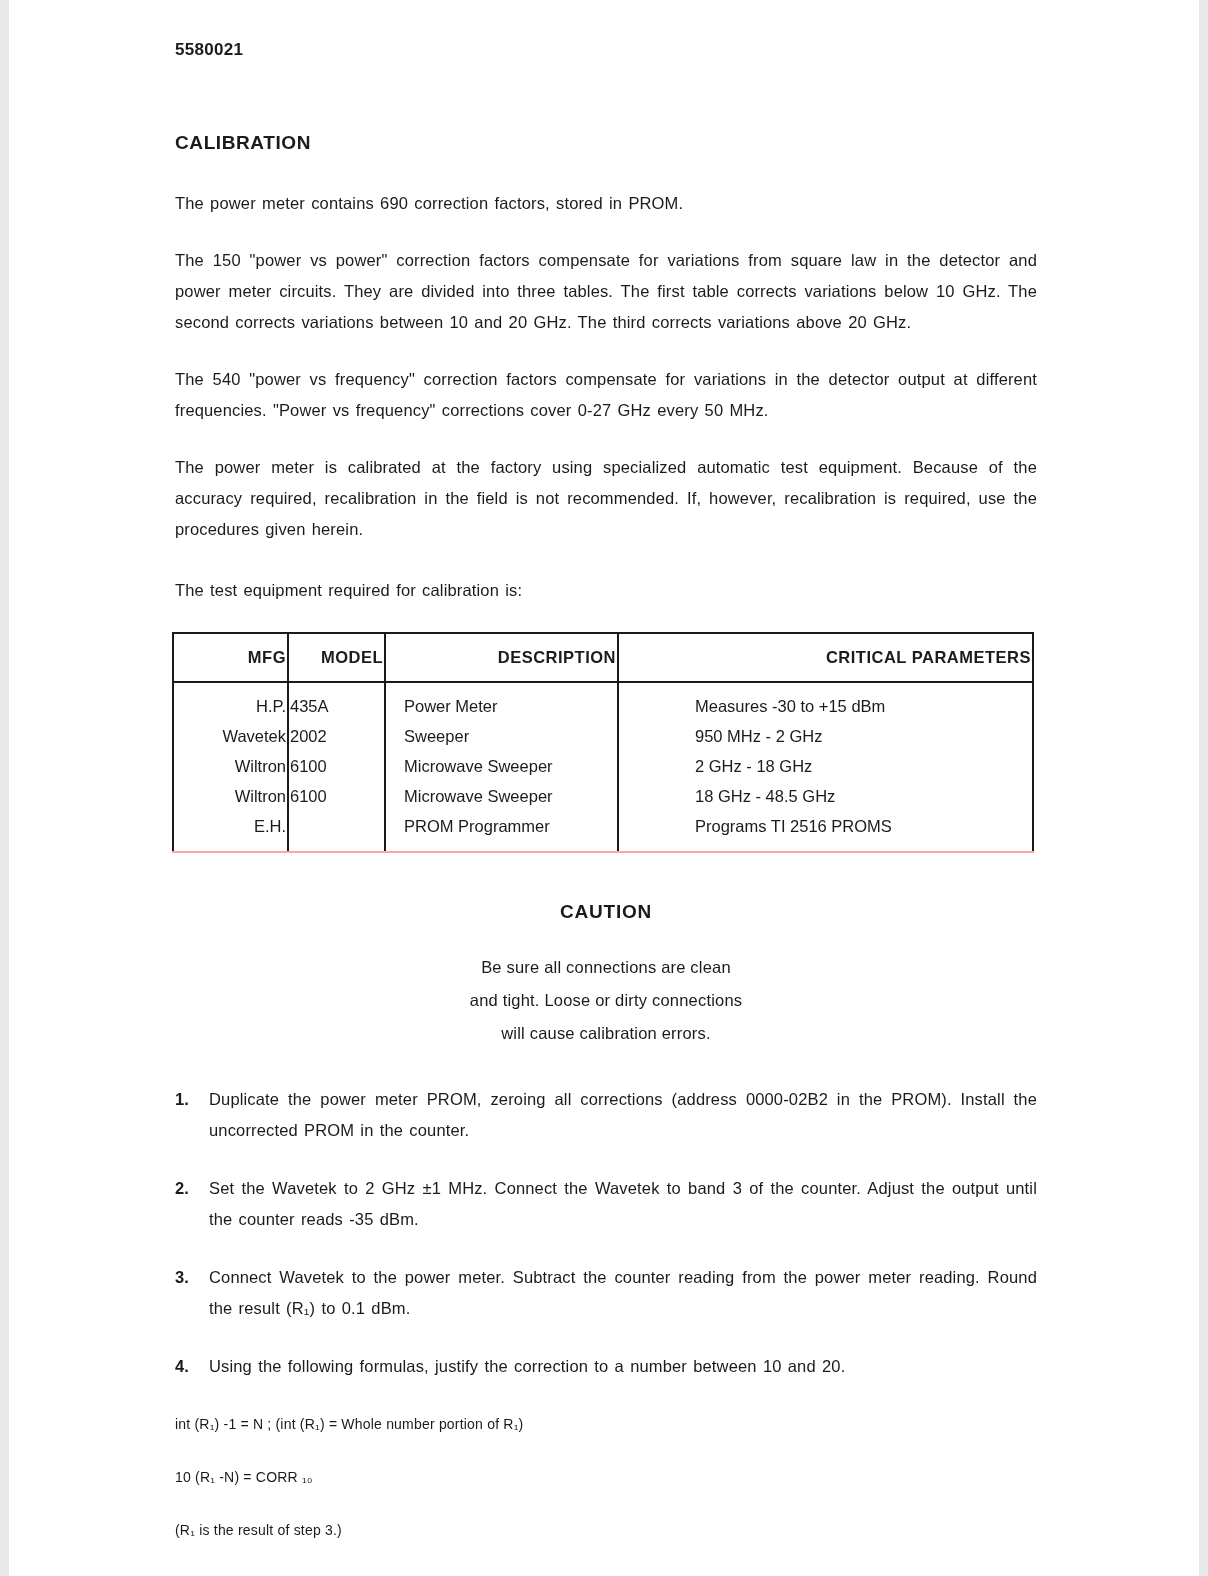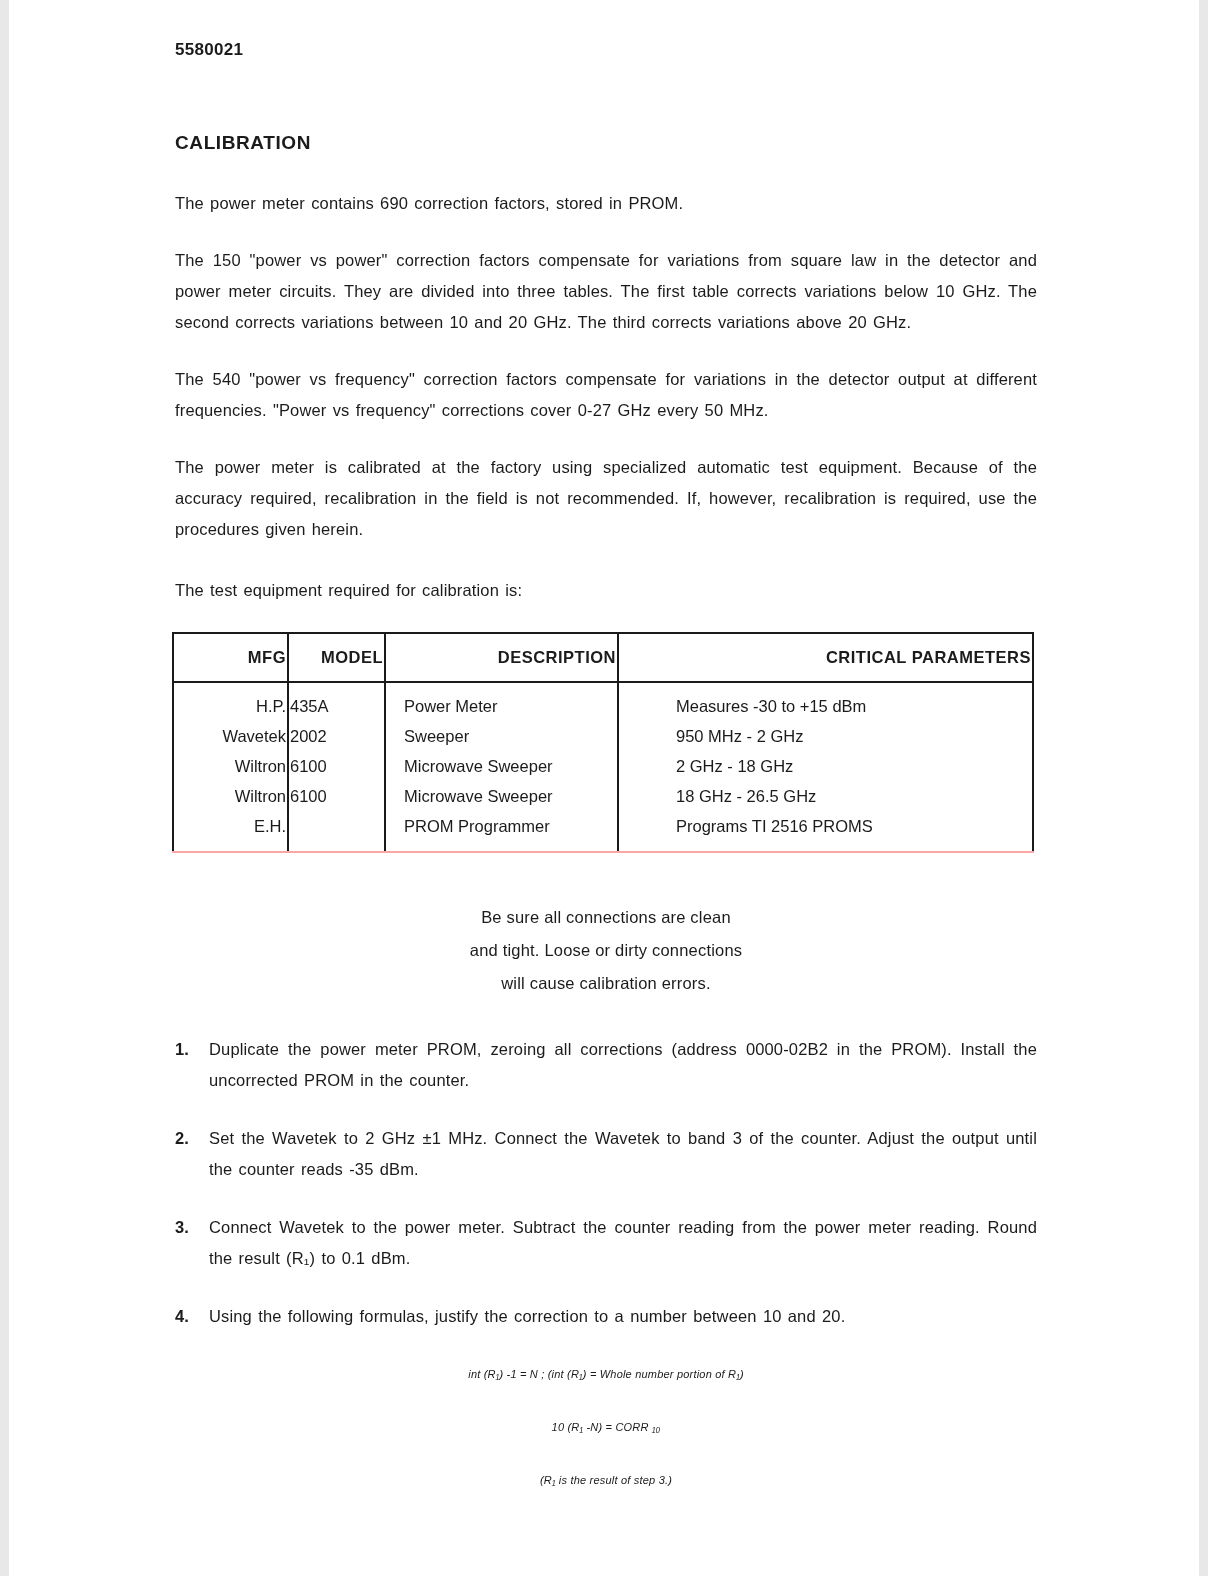--- a/index.html
+++ b/index.html
@@ -76,21 +76,21 @@
     vertical-align: middle;
   }
   .equip-table tbody tr:first-child td { padding-top: 9px; }
   .equip-table tbody tr:last-child td {
     padding-bottom: 11px;
     border-bottom: 2px solid #fca5a5;
   }
   .equip-table td.col-mfg  { padding-left: 24px; text-align: right; }
   .equip-table td.col-model{ }
   .equip-table td.col-desc { padding-left: 18px; }
-  .equip-table td.col-crit { padding-left: 57px; }
+  .equip-table td.col-crit { padding-left: 76px; }
   .caution {
     text-align: center;
     margin-bottom: 34px;
   }
   .caution-heading {
     font-size: 19px;
     font-weight: 700;
     letter-spacing: 0.8px;
     margin-bottom: 28px;
   }
@@ -112,26 +112,25 @@
   .step-text {
     flex: 1;
     font-size: 16.5px;
     line-height: 31px;
     text-align: justify;
     text-align-last: left;
     letter-spacing: 0.15px;
     word-spacing: 1.5px;
   }
   .formula {
-    text-align: center;
-    font-size: 11px;
+    text-align: left;
+    font-size: 14px;
     line-height: 31px;
     letter-spacing: 0.2px;
     margin-bottom: 22px;
-    font-style: italic;
   }
   .formula.f1 { margin-top: 18px; }
 </style>
 </head>
 <body>
 
 <div class="page">
   <div class="content">
 
     <div class="doc-number">5580021</div>
@@ -175,32 +174,33 @@
         <tr>
           <td class="col-mfg">Wiltron</td>
           <td class="col-model">6100</td>
           <td class="col-desc">Microwave Sweeper</td>
           <td class="col-crit">2 GHz - 18 GHz</td>
         </tr>
         <tr>
           <td class="col-mfg">Wiltron</td>
           <td class="col-model">6100</td>
           <td class="col-desc">Microwave Sweeper</td>
-          <td class="col-crit">18 GHz - 26.5 GHz</td>
+          <td class="col-crit">18 GHz - 48.5 GHz</td>
         </tr>
         <tr>
           <td class="col-mfg">E.H.</td>
           <td class="col-model"></td>
           <td class="col-desc">PROM Programmer</td>
           <td class="col-crit">Programs TI 2516 PROMS</td>
         </tr>
       </tbody>
     </table>
 
     <div class="caution">
+      <div class="caution-heading">CAUTION</div>
       <div class="caution-line">Be sure all connections are clean</div>
       <div class="caution-line">and tight.  Loose or dirty connections</div>
       <div class="caution-line">will cause calibration errors.</div>
     </div>
 
     <div class="step">
       <div class="step-number">1.</div>
       <div class="step-text">Duplicate the power meter PROM, zeroing all corrections (address 0000-02B2 in the PROM). Install the uncorrected PROM in the counter.</div>
     </div>
     <div class="step">

